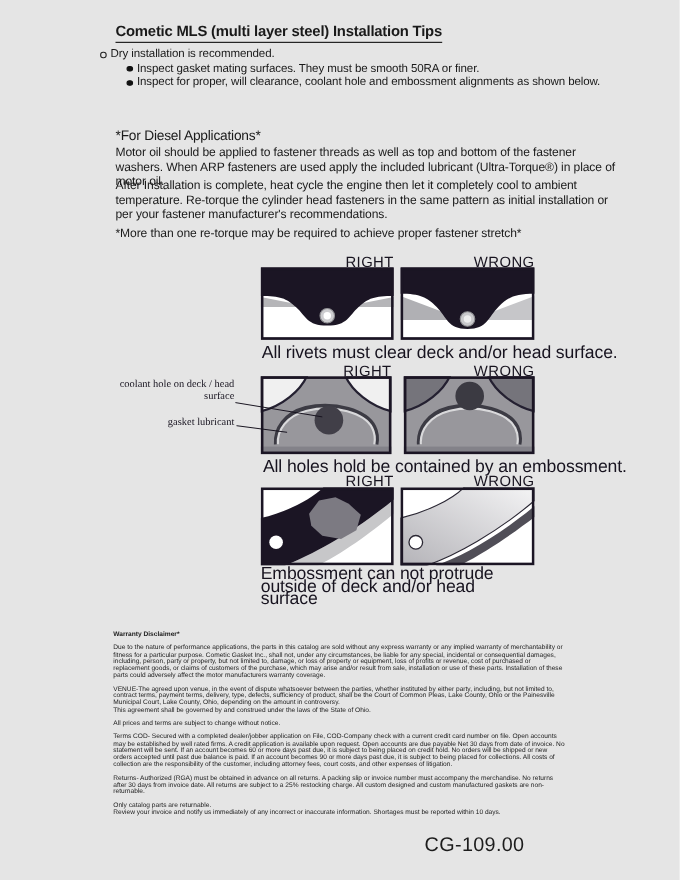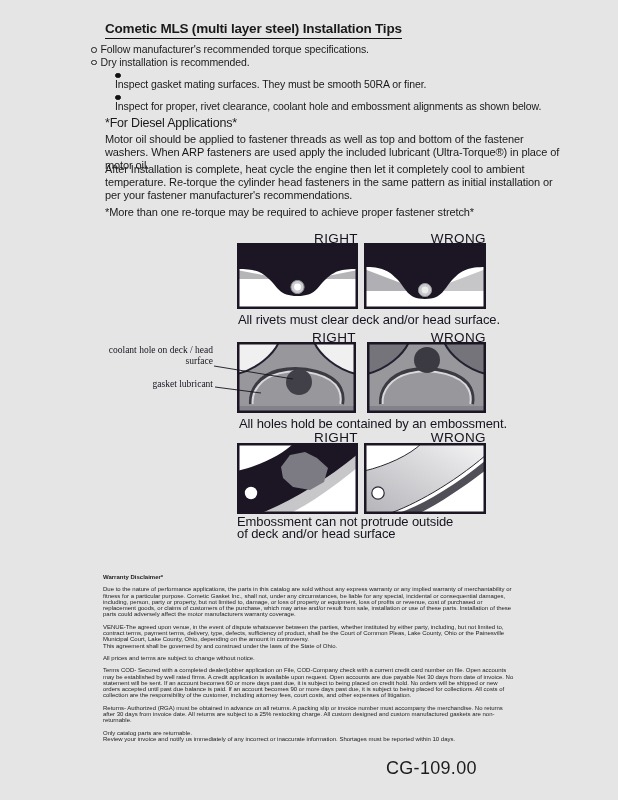--- a/index.html
+++ b/index.html
@@ -5,31 +5,31 @@
   html,body{margin:0;padding:0;background:#ffffff;}
   .page{position:relative;width:618px;height:800px;background:#e5e5e5;overflow:hidden;
         font-family:"Liberation Sans", sans-serif;color:#1a1a1a;}
   .abs{position:absolute;}
   
   .title{left:105px;top:21px;font-size:13.5px;font-weight:700;letter-spacing:-0.2px;
          border-bottom:1.6px solid #111;padding-bottom:2px;white-space:nowrap;}
   
   .bullets{left:91px;top:43px;width:500px;font-size:10.5px;letter-spacing:-0.1px;}
   .b-row{display:flex;align-items:flex-start;line-height:12.7px;}
-  .b-row.sub{margin-left:24px;flex-direction:column;}
+  .b-row.sub{margin-left:24px;}
   .dot{flex:0 0 auto;width:3.5px;height:3.5px;border-radius:50%;margin:4.2px 4px 0 0;}
   .dot.open{border:1px solid #222;}
   .dot.fill{background:#111;border:1px solid #111;}
   
   .h2{left:105px;top:116px;font-size:12.5px;font-weight:400;letter-spacing:-0.2px;}
   .para{left:105px;width:464px;font-size:11px;line-height:13px;letter-spacing:-0.1px;}
   .p1{top:133px;} .p2{top:163px;} .note{top:206px;}
   
   .rw{font-size:13.5px;letter-spacing:0.4px;color:#17131f;text-align:right;}
-  .cap{font-size:13px;letter-spacing:-0.1px;color:#17131f;}
+  .cap{font-size:16px;letter-spacing:-0.1px;color:#17131f;}
   .ann{font-size:9.5px;line-height:10.6px;text-align:right;color:#17131f;font-family:Liberation Serif, serif;}
   .dbox{display:block;}
   .overlay{left:0;top:0;width:618px;height:800px;pointer-events:none;}
   
   .fine{left:103px;top:574px;width:413px;font-size:6px;line-height:6.3px;color:#222;}
   .fine p{margin:0 0 0 0;}
   .fine .gap{margin-top:6px;}
   .fine .fp-h{font-weight:700;}
   
   .footer{left:386px;top:758px;font-size:18px;letter-spacing:0.3px;color:#1c1c1c;}
@@ -37,33 +37,29 @@
 </head>
 <body>
 
 <div class="page">
 
   <div class="abs title">Cometic MLS (multi layer steel) Installation Tips</div>
 
   <div class="abs bullets">
     <div class="b-row">
       <span class="dot open"></span>
-      <span>Follow manufacturer's recommended torque specifications.</span>
-    </div>
-    <div class="b-row">
-      <span class="dot open"></span>
       <span>Dry installation is recommended.</span>
     </div>
     <div class="b-row sub">
       <span class="dot fill"></span>
       <span>Inspect gasket mating surfaces.  They must be smooth 50RA or finer.</span>
     </div>
     <div class="b-row sub">
       <span class="dot fill"></span>
-      <span>Inspect for proper, rivet clearance, coolant hole and embossment alignments as shown below.</span>
+      <span>Inspect for proper, will clearance, coolant hole and embossment alignments as shown below.</span>
     </div>
   </div>
 
   <div class="abs h2">*For Diesel Applications*</div>
   <div class="abs para p1">Motor oil should be applied to fastener threads as well as top and bottom of the fastener washers. When ARP fasteners are used apply the included lubricant (Ultra-Torque®) in place of motor oil.</div>
   <div class="abs para p2">After Installation is complete, heat cycle the engine then let it completely cool to ambient temperature. Re-torque the cylinder head fasteners in the same pattern as initial installation or per your fastener manufacturer's recommendations.</div>
   <div class="abs para note">*More than one re-torque may be required to achieve proper fastener stretch*</div>
 
   <div class="abs rw" style="left:237px;top:231px;width:121px;">RIGHT</div>
   <div class="abs rw" style="left:364px;top:231px;width:122px;">WRONG</div>

